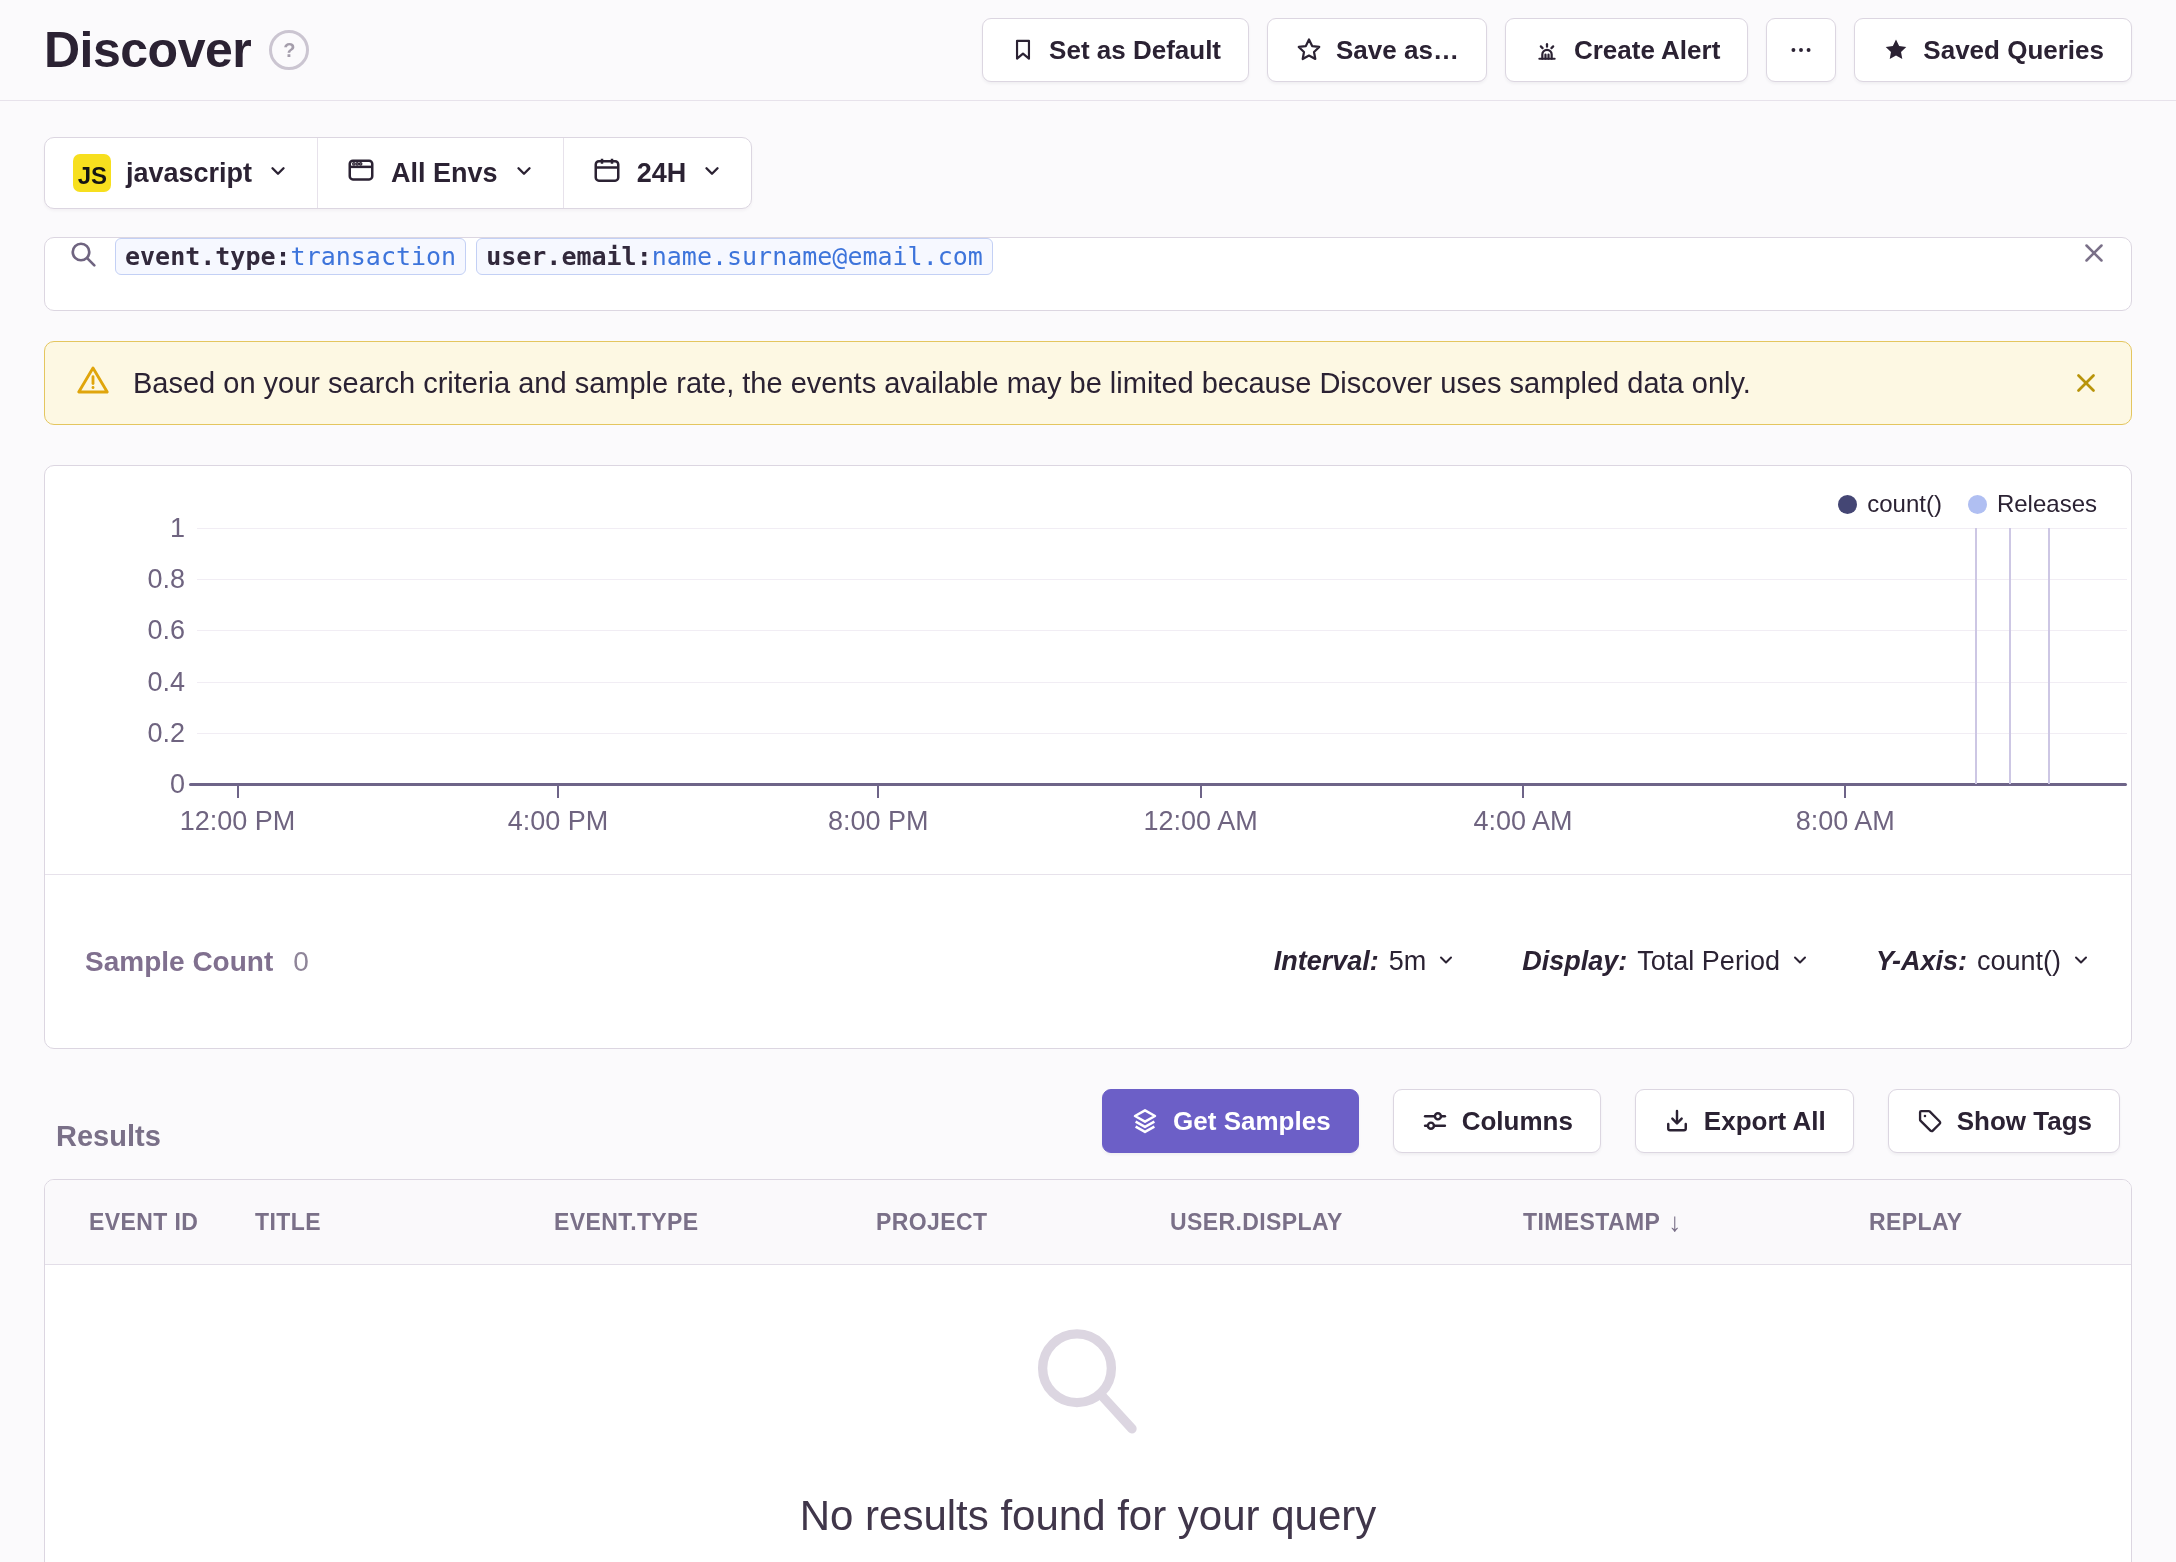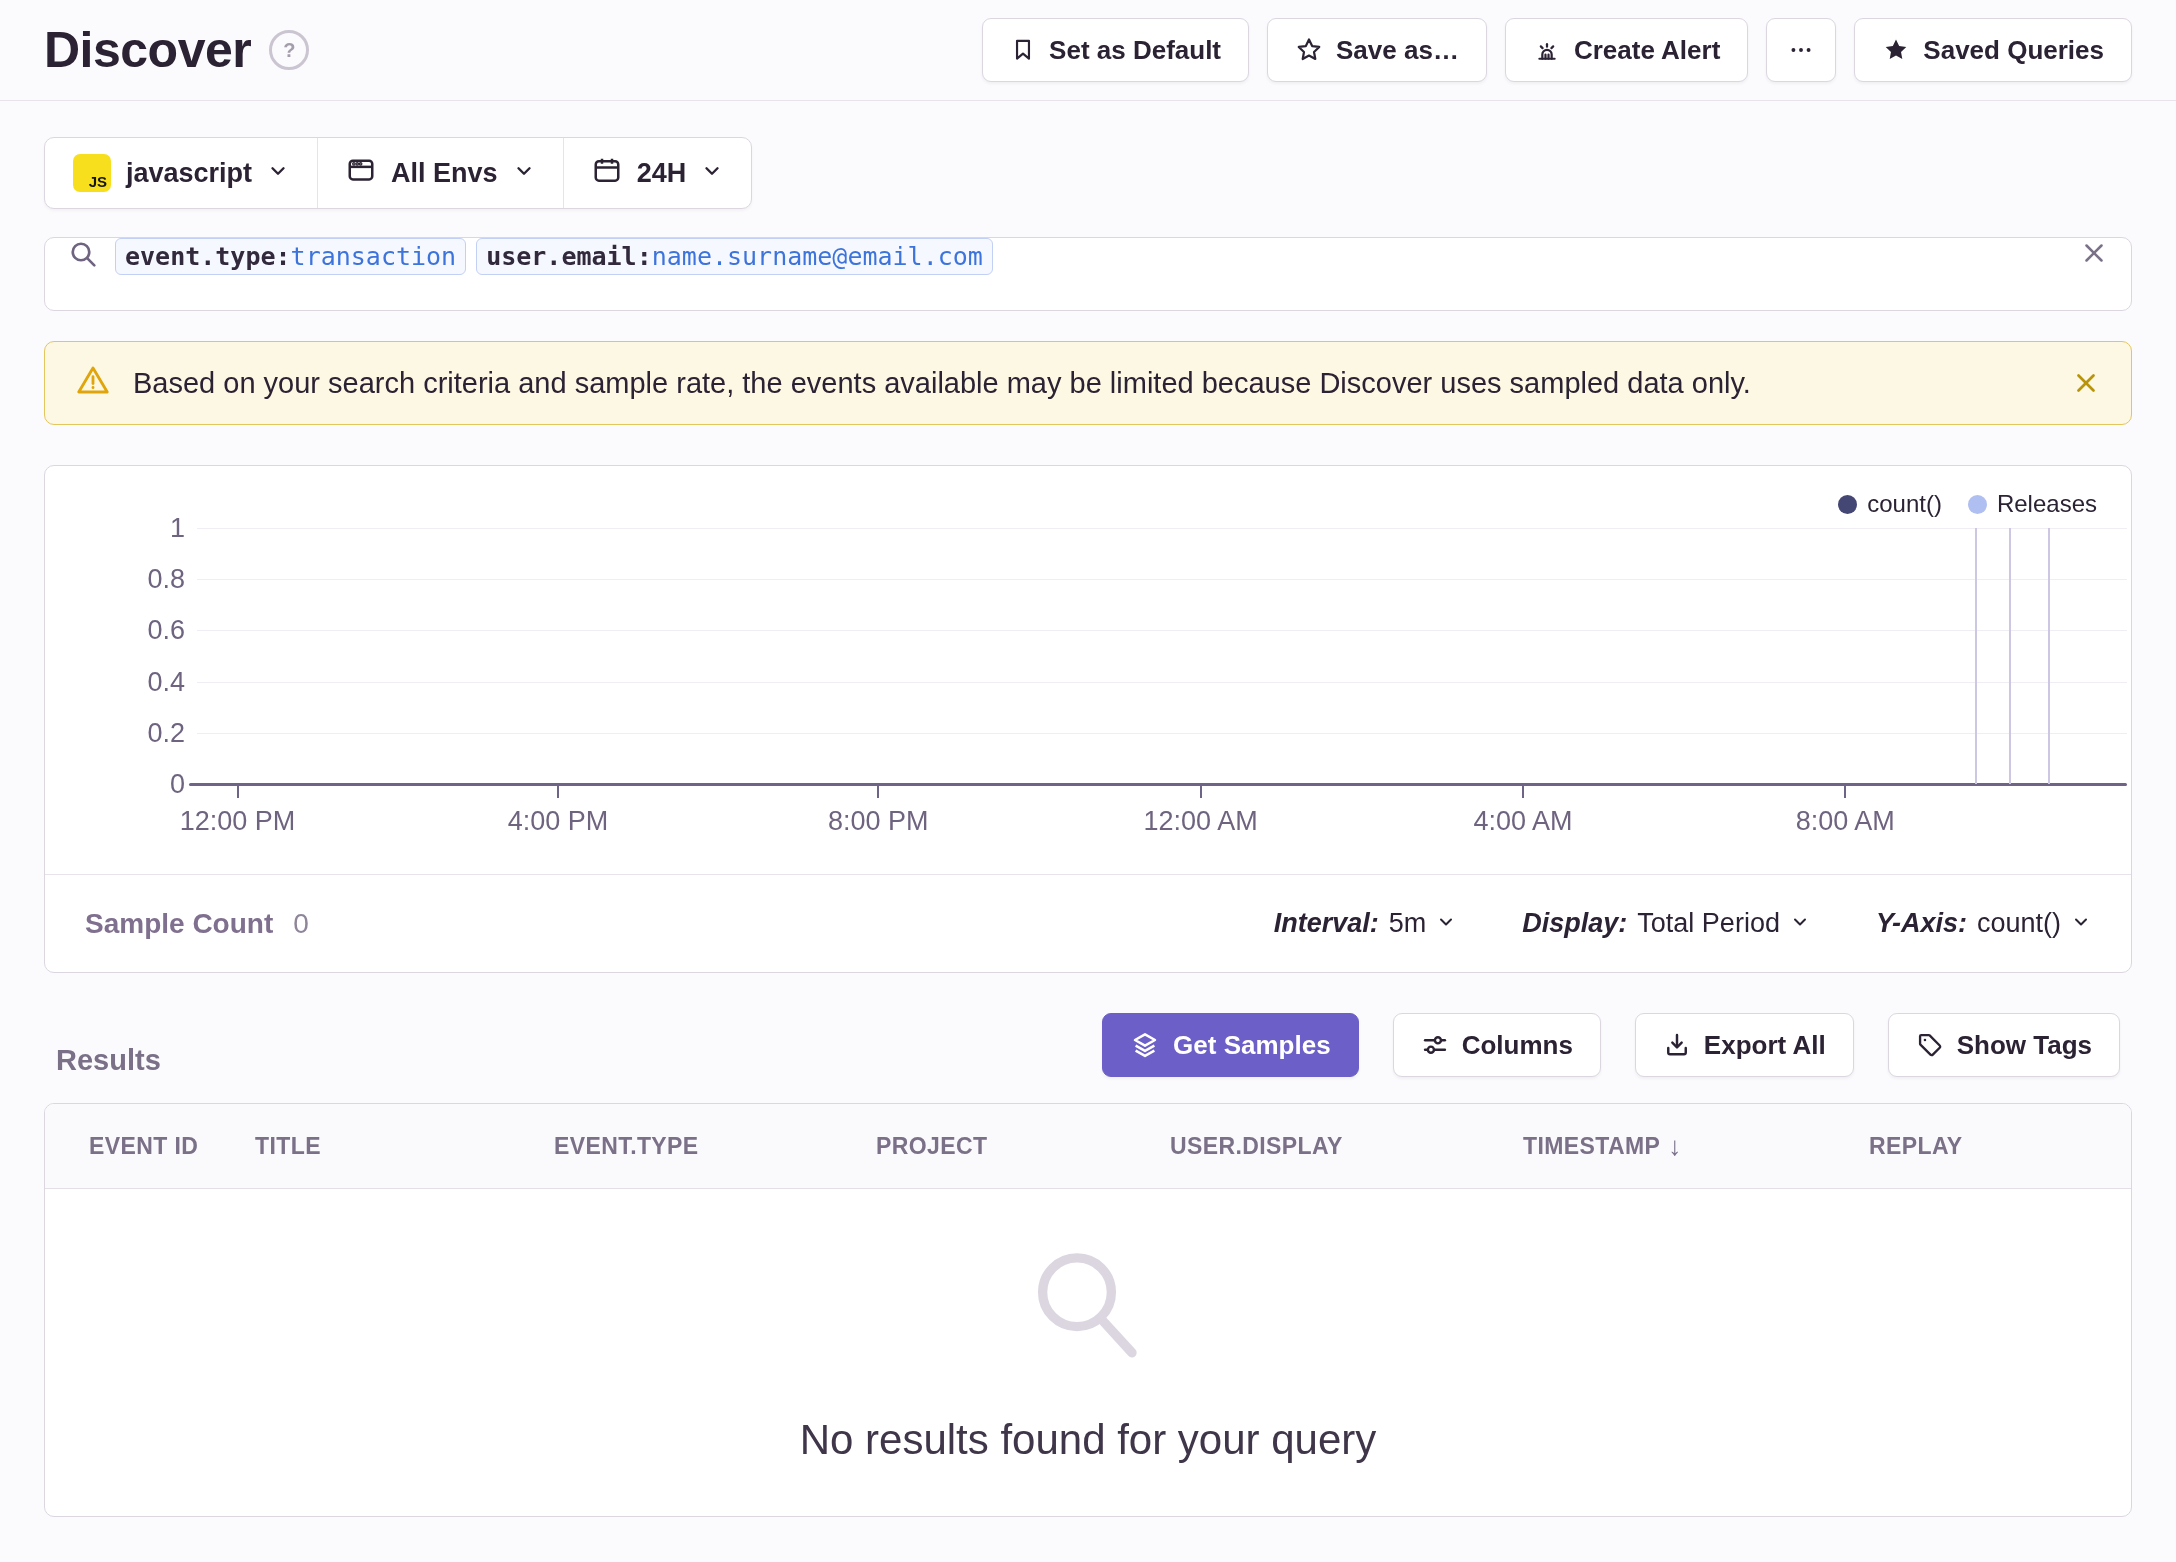--- a/index.html
+++ b/index.html
@@ -21,39 +21,39 @@
   .btn.more{padding:0 21px;}
   .btn.primary{background:#6C5FC7;border-color:#6C5FC7;color:#fff;}
 
   
   .filter-bar{display:inline-flex;align-items:center;height:70px;margin:36px 0 0 44px;background:#fff;
        border:1px solid #DCD6E1;border-radius:10px;box-shadow:0 2px 3px rgba(43,34,51,.04);}
   .filter-seg{display:flex;align-items:center;gap:15px;padding:0 28px;font-size:27px;font-weight:700;cursor:pointer;}
   .filter-div{width:1px;height:70px;background:#E7E2EB;}
   .js-badge{width:38px;height:38px;background:#F7DF1E;border-radius:7px;box-sizing:border-box;
        display:flex;align-items:flex-end;justify-content:flex-end;padding:0 4px 2px 0;
-       font-size:15px;font-weight:800;color:#141414;}
+       font-size:24px;font-weight:800;color:#141414;}
 
   
   .search-bar{margin:28px 44px 0;height:74px;background:#fff;border:1px solid #DCD6E1;border-radius:10px;
        display:flex;align-items:flex-start;padding:0 22px;gap:16px;box-sizing:border-box;cursor:text;}
   .tokens{display:flex;gap:10px;align-items:center;}
   .token{background:#F6F8FF;border:1.5px solid #C3D0F5;border-radius:6px;padding:3px 9px;
        font-family:"DejaVu Sans Mono","Liberation Mono",monospace;font-size:25px;white-space:nowrap;}
   .token .tkey{color:#32293C;font-weight:700;}
   .token .tval{color:#3D74DB;}
   .search-clear{margin-left:auto;cursor:pointer;display:flex;}
 
   
   .alert{margin:30px 44px 0;height:84px;background:#FDF8E3;border:1px solid #E4C65F;border-radius:10px;
        display:flex;align-items:center;gap:22px;padding:0 30px;box-sizing:border-box;font-size:29px;color:#2B2233;}
   .alert-close{margin-left:auto;cursor:pointer;display:flex;}
 
   
-  .chart-panel{position:relative;margin:40px 44px 0;height:508px;background:#fff;
+  .chart-panel{position:relative;margin:40px 44px 0;height:584px;background:#fff;
        border:1px solid #DCD6E1;border-radius:10px;box-sizing:border-box;}
   .legend{position:absolute;top:24px;right:34px;display:flex;align-items:center;gap:26px;font-size:24px;color:#2B2233;}
   .legend-item{display:flex;align-items:center;gap:10px;cursor:pointer;}
   .dot{width:19px;height:19px;border-radius:50%;}
   .y-axis{position:absolute;left:58px;top:62px;width:82px;height:256px;}
   .ytick{position:absolute;right:0;transform:translateY(-50%);font-size:27px;color:#6F6480;}
   .plot{position:absolute;left:152px;top:62px;width:1930px;height:256px;}
   .gridline{position:absolute;left:0;right:0;height:1px;background:#F1EDF4;}
   .baseline{position:absolute;left:-8px;right:0;bottom:-2px;height:3px;background:#6E6488;border-radius:2px;}
   .x-axis{position:absolute;left:152px;top:318px;width:1930px;height:60px;}

